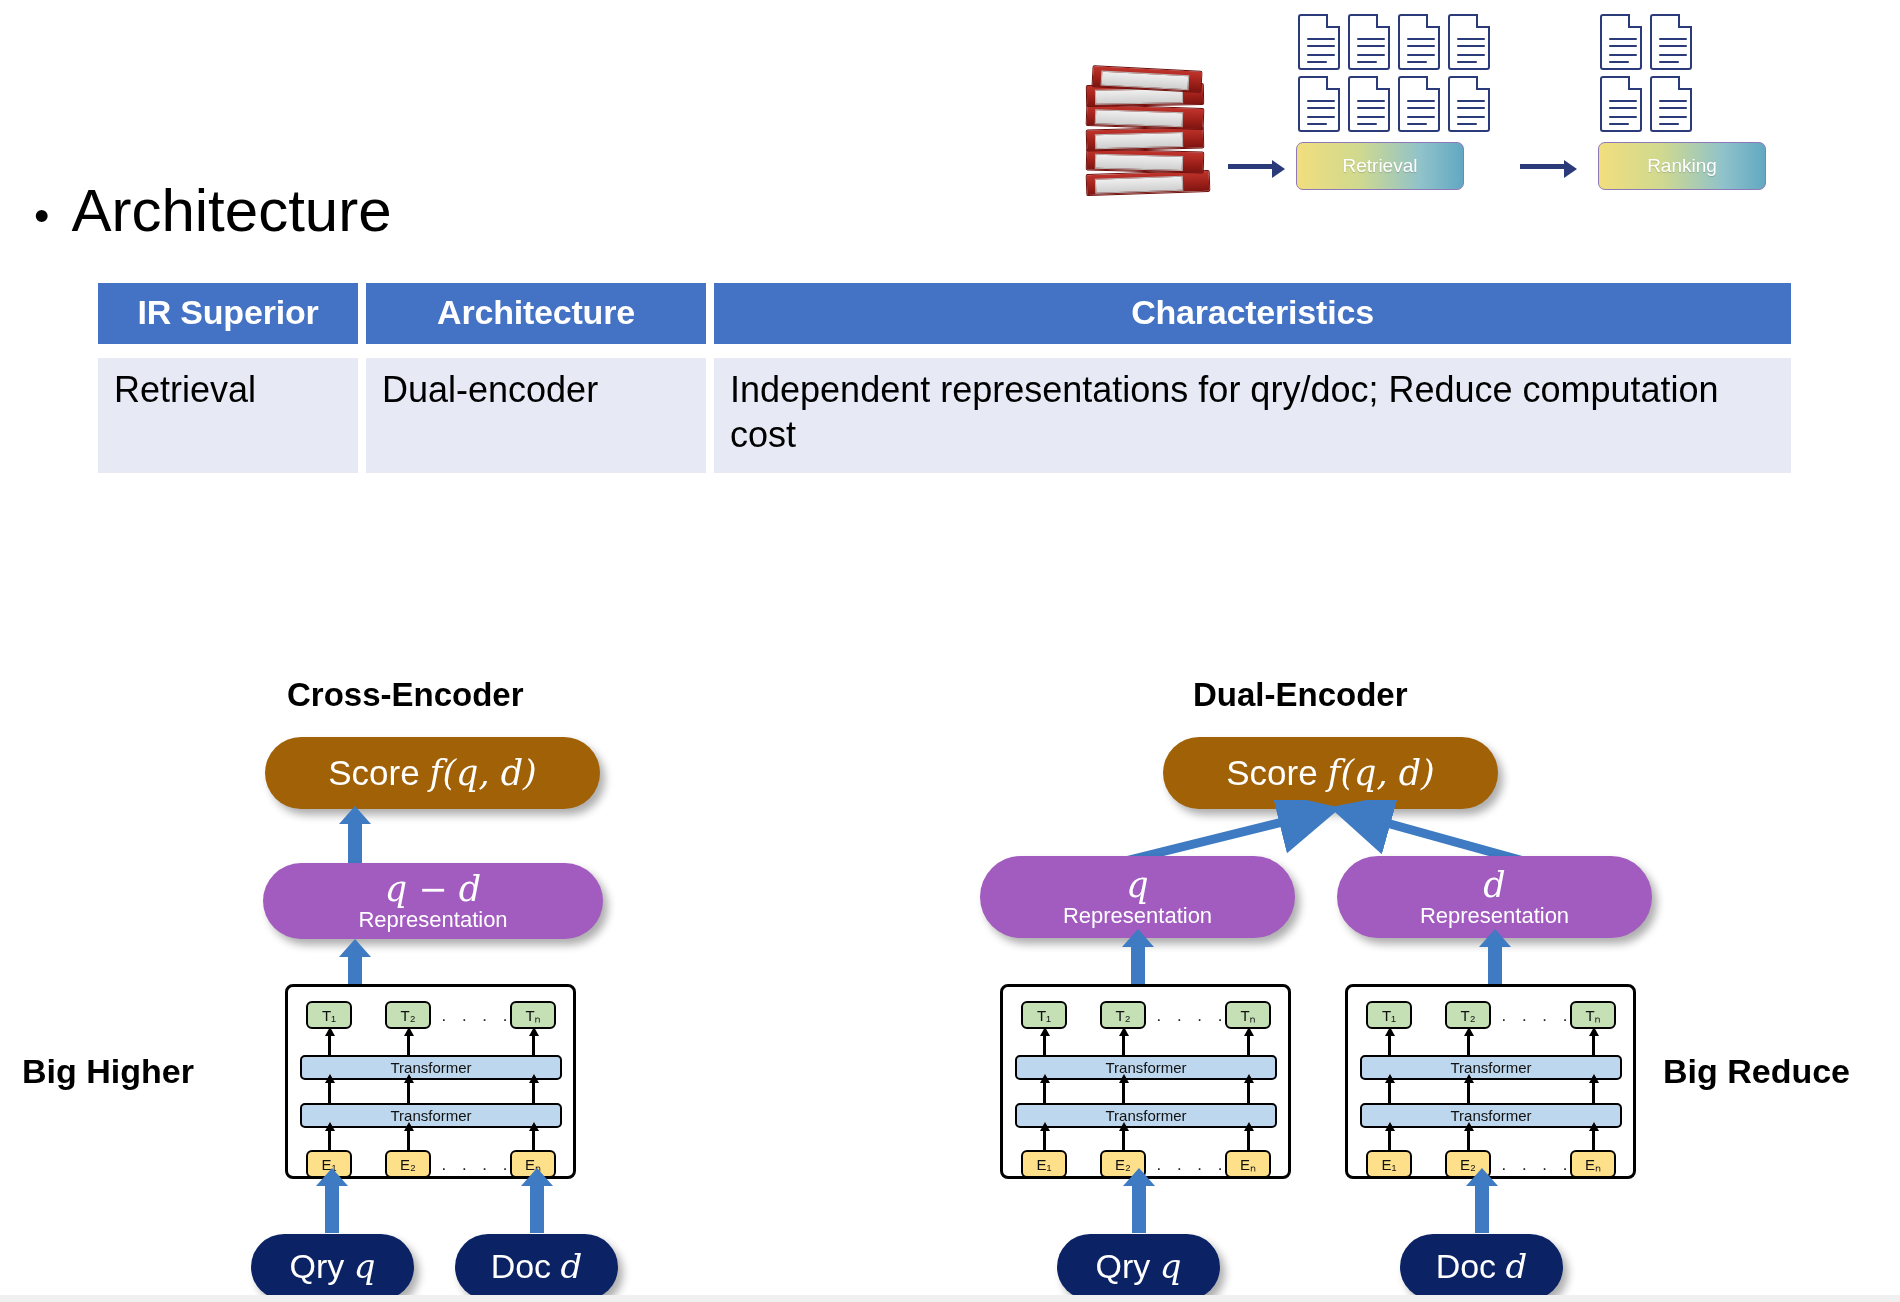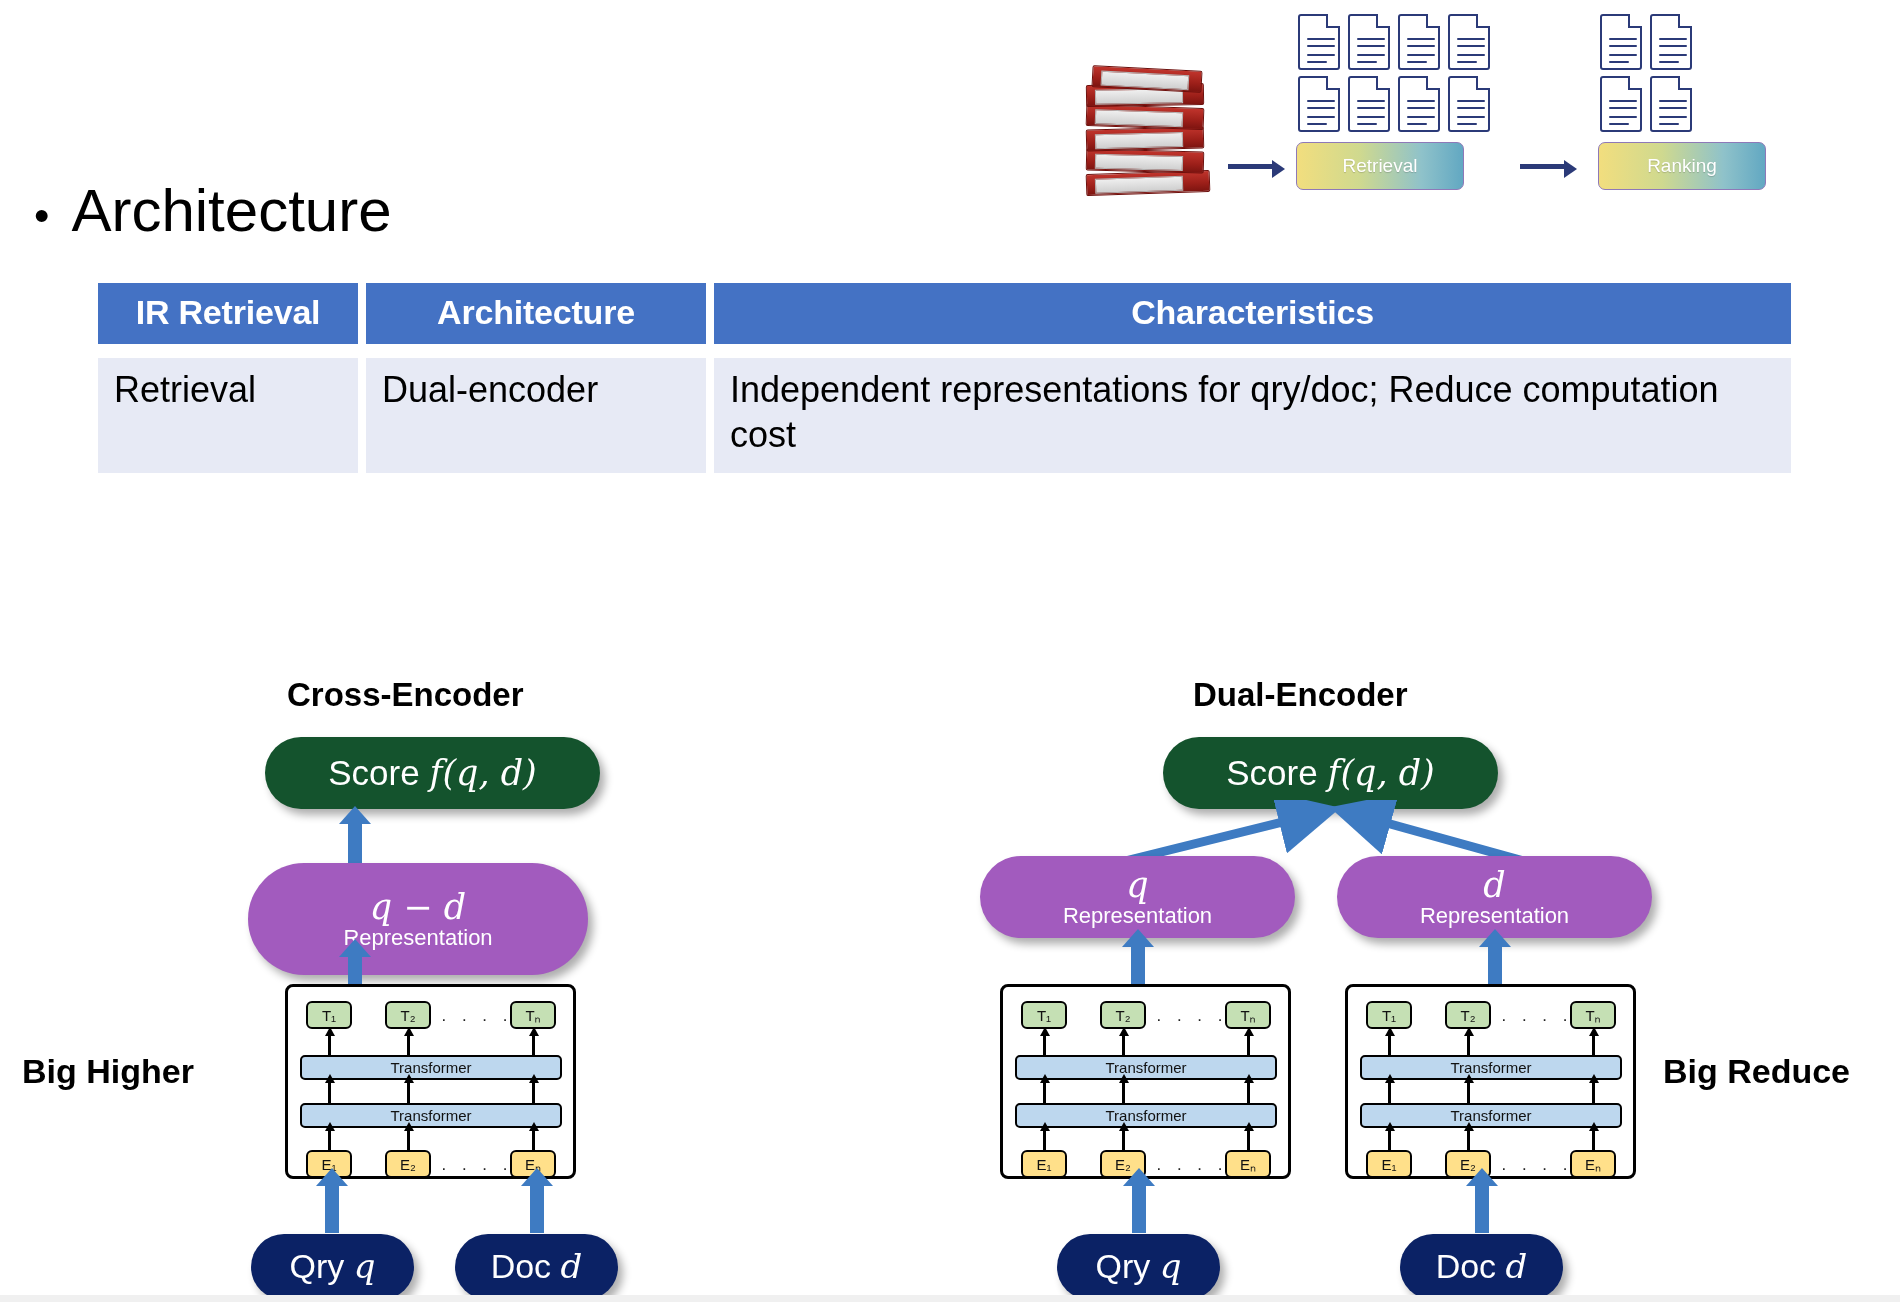--- a/index.html
+++ b/index.html
@@ -107,30 +107,30 @@
   }
   .t-cross{ left:287px; top:676px; }
   .t-dual { left:1193px; top:676px; }
 
   .capsule{
     position:absolute; border-radius:60px; color:#fff; text-align:center;
     display:flex; flex-direction:column; align-items:center; justify-content:center;
     box-shadow: 5px 6px 8px rgba(0,0,0,.32);
     line-height:1.05;
   }
-  .cap-score{ background:#14532d; }
+  .cap-score{ background:#a16207; }
   .cap-rep  { background:#A25BBE; }
   .cap-in   { background:#0B2265; }
   .math{ font-family:"DejaVu Serif", serif; font-style:italic; }
   .math-big{ font-size:35px; }
   .cap-label{ font-size:22px; }
 
   
   .ce-score{ left:265px; top:737px; width:335px; height:72px; font-size:35px; }
-  .ce-rep  { left:248px; top:863px; width:340px; height:112px; }
+  .ce-rep  { left:263px; top:863px; width:340px; height:76px; }
   .ce-qry  { left:251px; top:1234px; width:163px; height:66px; font-size:34px; }
   .ce-doc  { left:455px; top:1234px; width:163px; height:66px; font-size:34px; }
 
   
   .de-score{ left:1163px; top:737px; width:335px; height:72px; font-size:35px; }
   .de-repq { left:980px; top:856px; width:315px; height:82px; }
   .de-repd { left:1337px; top:856px; width:315px; height:82px; }
   .de-qry  { left:1057px; top:1234px; width:163px; height:66px; font-size:34px; }
   .de-doc  { left:1400px; top:1234px; width:163px; height:66px; font-size:34px; }
 
@@ -319,21 +319,21 @@
     <div class="pipe-arrow pa1"></div>
     <div class="pipe-arrow pa2"></div>
 
     <div class="stage stage-retrieval">Retrieval</div>
     <div class="stage stage-ranking">Ranking</div>
   </div>
 
   <table class="tbl">
     <tbody>
         <tr>
-      <th class="th col-a">IR Retrieval</th>
+      <th class="th col-a">IR Superior</th>
       <th class="sep th"></th>
       <th class="th col-b">Architecture</th>
       <th class="sep th"></th>
       <th class="th">Characteristics</th>
     </tr>
     <tr class="rowsep">
           <td colspan="5"></td>
         </tr>
     <tr class="rowsep">
           <td colspan="5"></td>

